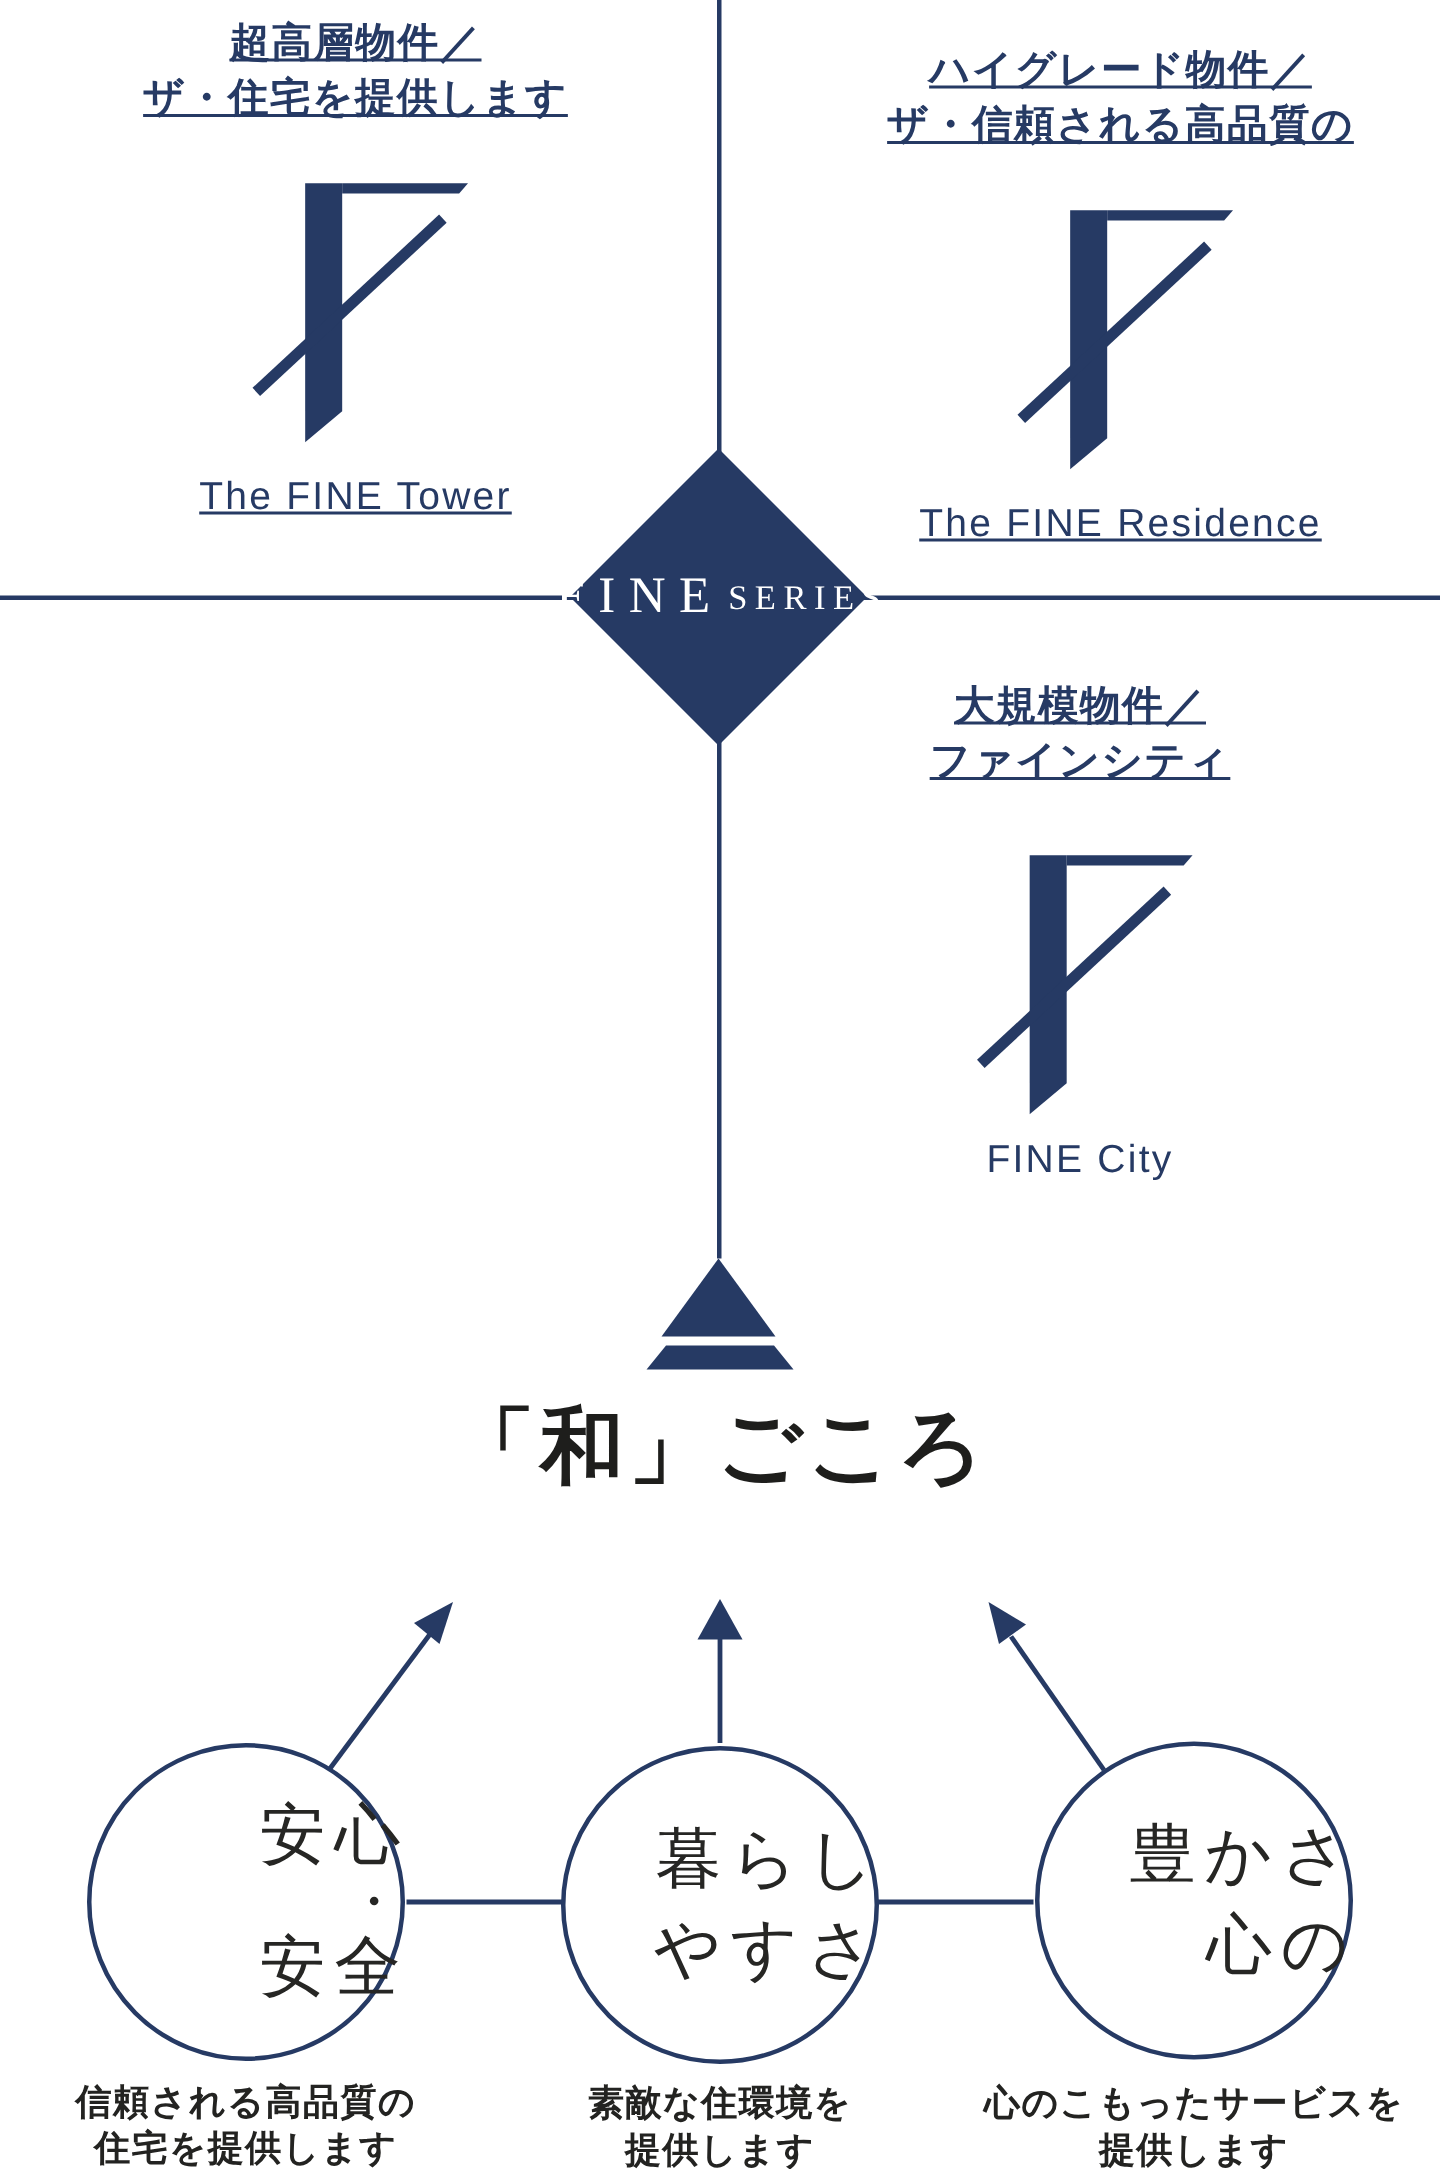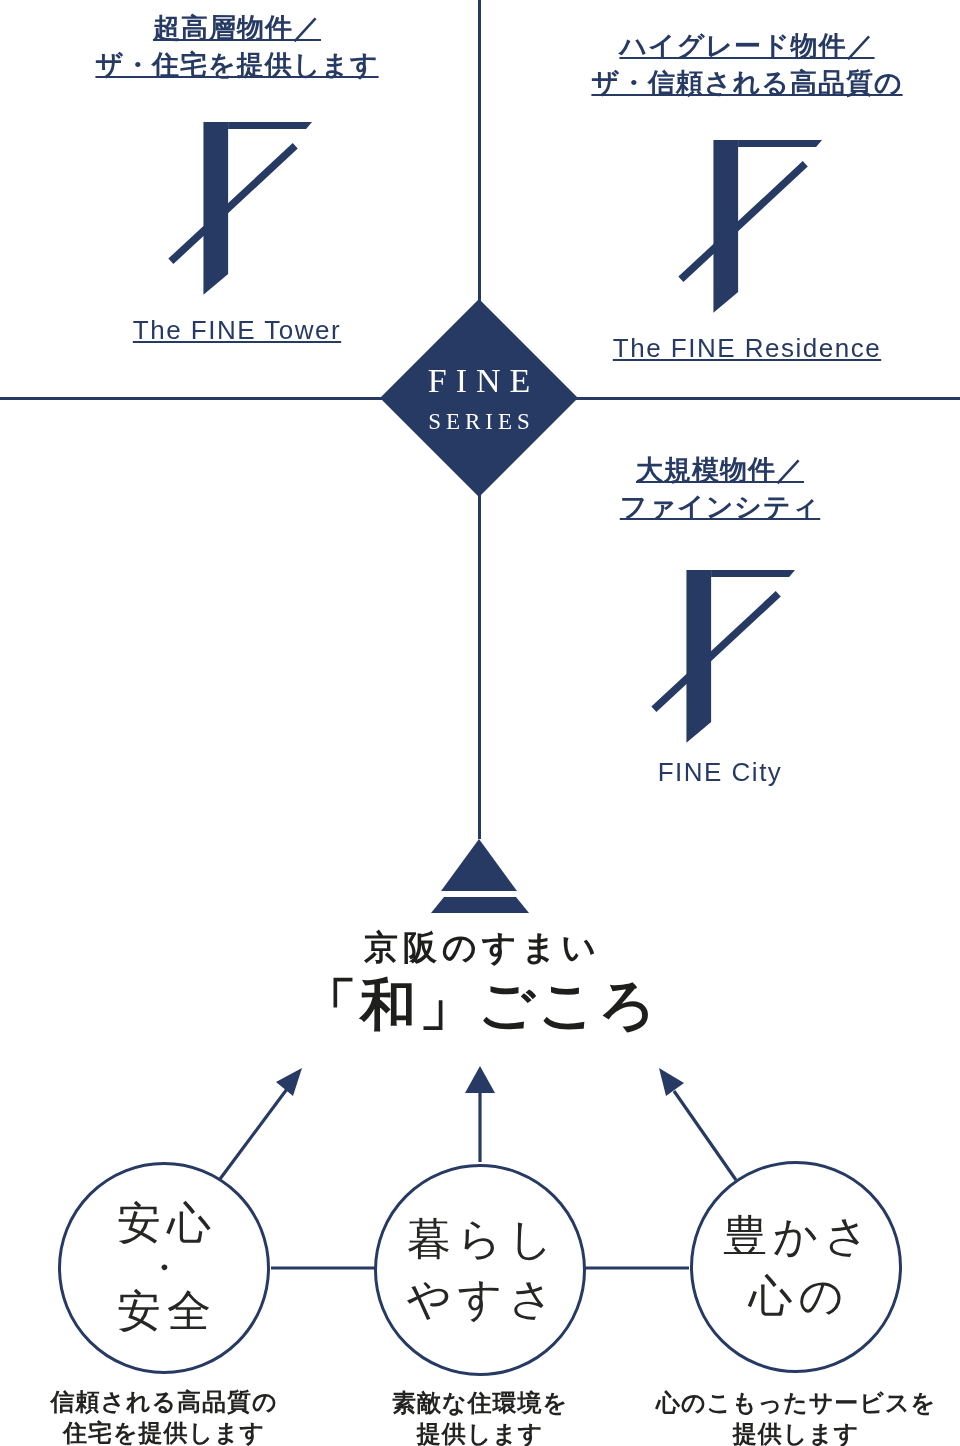--- a/index.html
+++ b/index.html
@@ -18,21 +18,21 @@
   
   .vline{position:absolute;left:478px;top:0;width:3px;height:839px;background:var(--navy);}
   .hline{position:absolute;left:0;top:397px;width:960px;height:3px;background:var(--navy);}
   
   .diamond{
     position:absolute;left:409px;top:328px;width:140px;height:140px;
     background:var(--navy);transform:rotate(45deg);
   }
   .diamond-text{
     position:absolute;left:379px;top:328px;width:200px;height:140px;
-    display:flex;flex-direction:column;align-items:center;justify-content:center;
+    display:flex;flex-direction:row;align-items:center;justify-content:center;
     color:#ffffff;text-align:center;gap:12px;
   }
   .d-title{
     font-family:"Liberation Serif",serif;font-size:34px;font-weight:400;
     letter-spacing:9px;margin-right:-9px;line-height:1;
   }
   .d-sub{
     font-family:"Liberation Serif",serif;font-size:23px;font-weight:400;
     letter-spacing:5px;margin-right:-5px;line-height:1;
   }
@@ -71,21 +71,21 @@
     line-height:40px;letter-spacing:5px;margin-right:-5px;white-space:nowrap;
   }
   .p-large{
     font-family:"Liberation Serif",serif;font-weight:700;font-size:56px;
     line-height:70px;letter-spacing:3px;margin-top:2px;white-space:nowrap;
   }
   
   .value-circle{
     position:absolute;width:206px;height:206px;border:3px solid var(--navy);
     border-radius:50%;background:#fff;
-    display:flex;flex-direction:column;align-items:center;justify-content:center;
+    display:flex;flex-direction:column;align-items:flex-end;justify-content:center;
     color:#262624;
   }
   .vc-1{left:58px;top:1162px;}
   .vc-2{left:374px;top:1164px;}
   .vc-3{left:690px;top:1161px;}
   .c-line{
     font-family:"Liberation Serif",serif;font-size:44px;line-height:60px;
     letter-spacing:6px;margin-right:-6px;white-space:nowrap;
   }
   .vc-1 .c-line{line-height:44px;}
@@ -158,21 +158,20 @@
     <polygon class="shape" points="480,1066 465,1093 495,1093"></polygon>
 
     <line class="stroke" x1="736" y1="1180" x2="674" y2="1091"></line>
     <polygon class="shape" points="659,1068 684,1083 666,1096"></polygon>
 
     <line class="stroke" x1="271" y1="1268" x2="375" y2="1268"></line>
     <line class="stroke" x1="585" y1="1268" x2="689" y2="1268"></line>
   </svg>
 
   <div class="philosophy">
-    <div class="p-small">京阪のすまい</div>
     <div class="p-large">「和」ごころ</div>
   </div>
 
   <div class="value-circle vc-1">
     <div class="c-line">安心</div>
     <div class="c-line c-dot">・</div>
     <div class="c-line">安全</div>
   </div>
   <div class="value-circle vc-2">
     <div class="c-line">暮らし</div>

